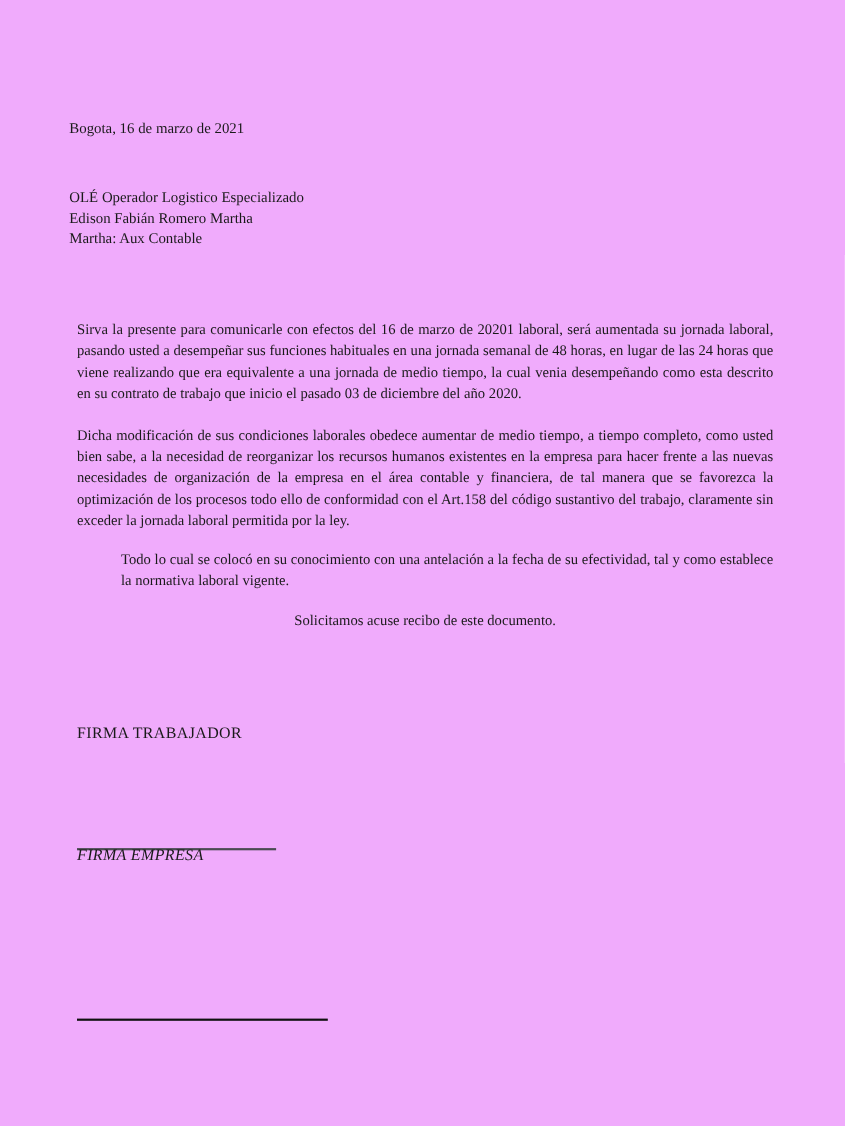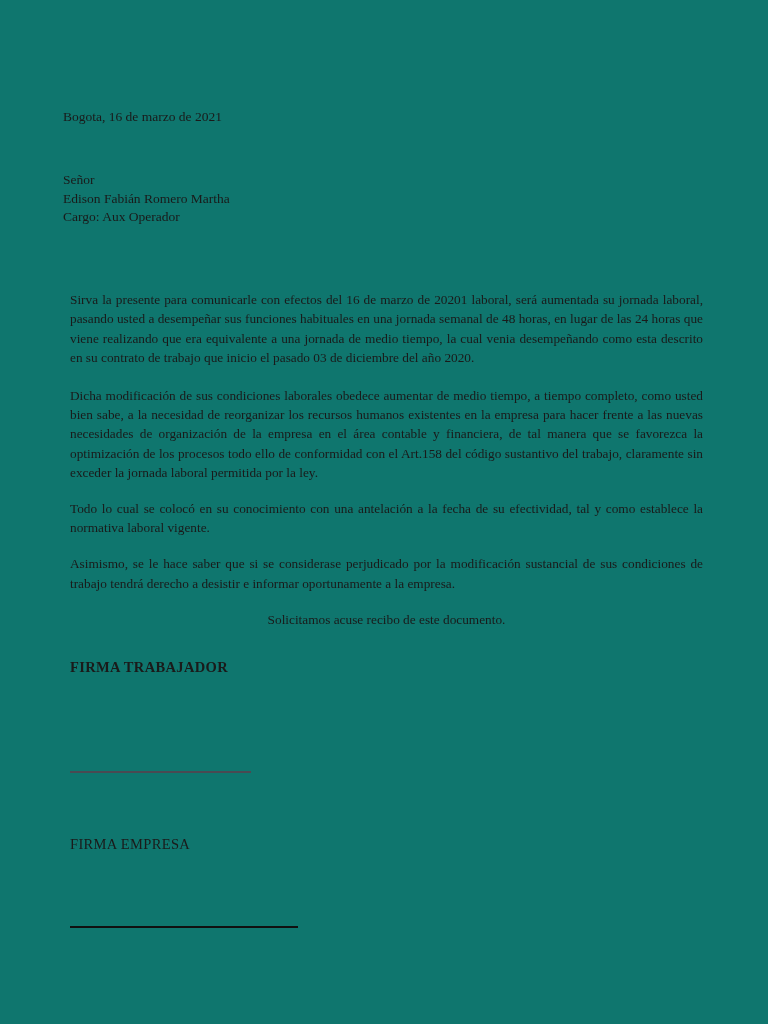--- a/index.html
+++ b/index.html
@@ -12,21 +12,21 @@
     height: 1024px;
     position: relative;
     font-family: "Liberation Serif", "DejaVu Serif", serif;
     color: #1a1a1a;
     overflow: hidden;
   }
 
   .page {
     position: absolute;
     inset: 0;
-    background: #0f766e;
+    background: #f0abfc;
   }
 
   
   .date-line {
     position: absolute;
     left: 63px;
     top: 108px;
     font-size: 13.5px;
     line-height: 17px;
     white-space: nowrap;
@@ -56,34 +56,34 @@
     font-size: 13.3px;
     line-height: 19.4px;
     margin: 0 0 16px 0;
     hyphens: none;
   }
   .para:last-child {
     margin-bottom: 0;
   }
   .para.p1 { margin-bottom: 18px; }
   .para.p2 { }
-  .para.p3 { margin-bottom: 17px; }
+  .para.p3 { margin-bottom: 17px; margin-left: 40px; }
   .para.p4 { margin-bottom: 17px; }
   .para.p5 { text-align: center; }
 
   
   .sig-label {
     position: absolute;
     left: 70px;
     font-size: 14.5px;
     letter-spacing: 0.35px;
     white-space: nowrap;
   }
-  .sig-label.worker { top: 659px; font-weight: bold; }
-  .sig-label.company { top: 836px; }
+  .sig-label.worker { top: 659px; }
+  .sig-label.company { top: 770px; font-style: italic; }
 
   .sig-line {
     position: absolute;
     left: 70px;
   }
   .sig-line.worker {
     top: 771px;
     width: 181px;
     height: 0;
     border-top: 2px solid #4a4a52;
@@ -96,30 +96,29 @@
   }
 </style>
 </head>
 <body>
 
 <div class="page">
 
   <div class="date-line">Bogota, 16 de marzo de 2021</div>
 
   <div class="recipient-block">
-    <div>Señor</div>
+    <div>OLÉ Operador Logistico Especializado</div>
     <div>Edison Fabián Romero Martha</div>
-    <div>Cargo:  Aux Operador</div>
+    <div>Martha:  Aux Contable</div>
   </div>
 
   <div class="body-block">
     <p class="para p1">Sirva la presente para comunicarle con efectos del 16 de marzo de 20201 laboral, será aumentada su jornada laboral, pasando usted a desempeñar sus funciones habituales en una jornada semanal de 48 horas, en lugar de las 24 horas que viene realizando que era equivalente a una jornada de medio tiempo, la cual venia desempeñando como esta descrito en su contrato de trabajo que inicio el pasado 03 de diciembre del año 2020.</p>
     <p class="para p2">Dicha modificación de sus condiciones laborales obedece aumentar de medio tiempo, a tiempo completo, como usted bien sabe, a la necesidad de reorganizar los recursos humanos existentes en la empresa para hacer frente a las nuevas necesidades de organización de la empresa en el área contable y financiera, de tal manera que se favorezca la optimización de los procesos todo ello de conformidad con el Art.158 del código sustantivo del trabajo, claramente sin exceder la jornada laboral permitida por la ley.</p>
     <p class="para p3">Todo lo cual se colocó en su conocimiento con una antelación a la fecha de su efectividad, tal y como establece la normativa laboral vigente.</p>
-    <p class="para p4">Asimismo, se le hace saber que si se considerase perjudicado por la modificación sustancial de sus condiciones de trabajo tendrá derecho a desistir e informar oportunamente a la empresa.</p>
     <p class="para p5">Solicitamos acuse recibo de este documento.</p>
   </div>
 
   <div class="sig-label worker">FIRMA TRABAJADOR</div>
   <div class="sig-line worker"></div>
 
   <div class="sig-label company">FIRMA EMPRESA</div>
   <div class="sig-line company"></div>
 
 </div>

